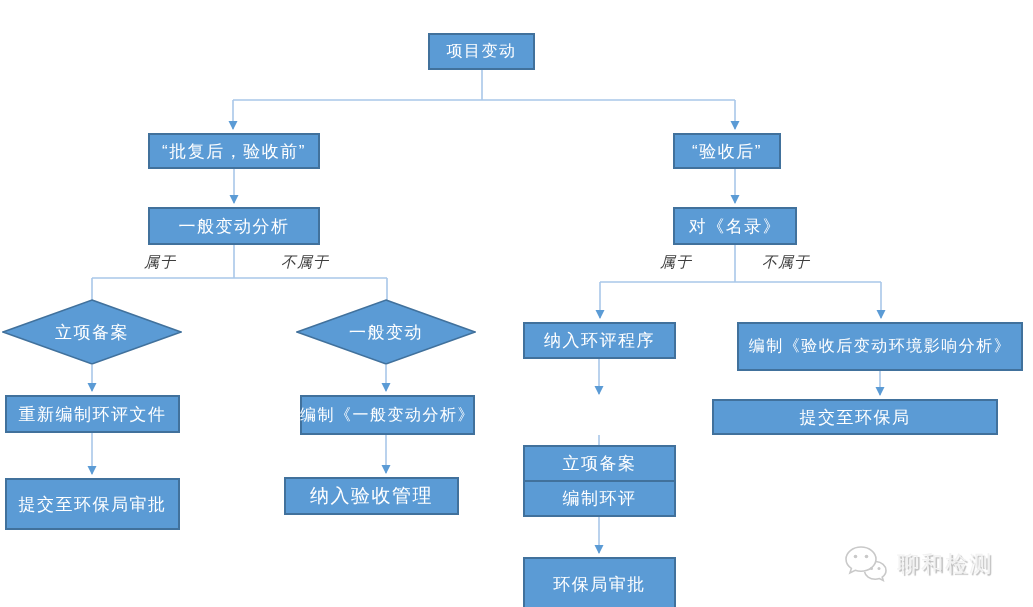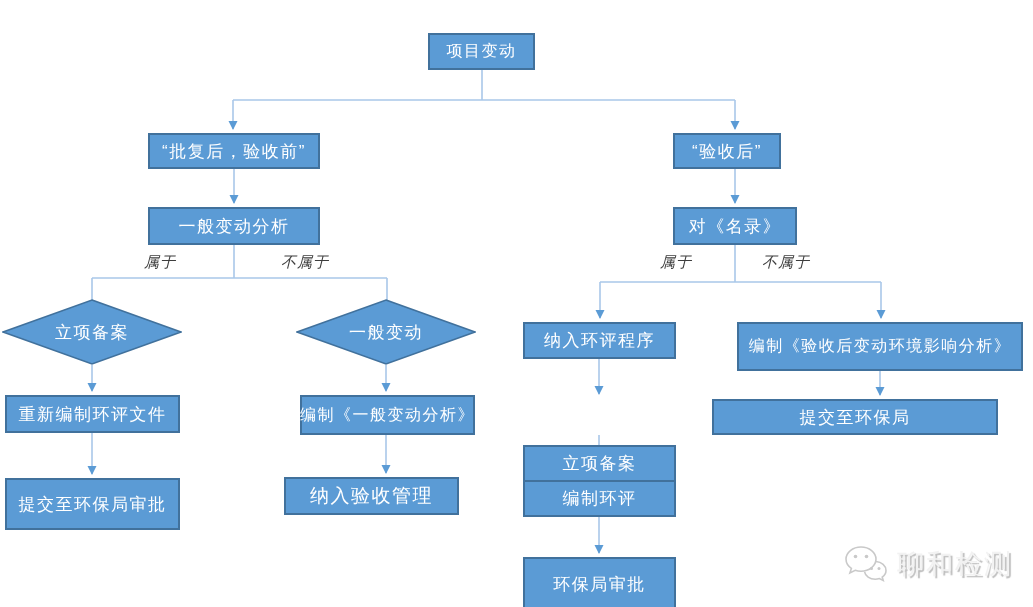--- a/index.html
+++ b/index.html
@@ -20,21 +20,21 @@
   .node .lbl{position:relative;z-index:2;}
   .edge-label{
     position:absolute;transform:translateX(-50%);
     color:var(--label-text);font-size:15px;letter-spacing:1px;
     font-family:"Liberation Serif",serif;white-space:nowrap;font-style:italic;
   }
   .watermark{
     position:absolute;left:843px;top:544px;display:flex;align-items:center;gap:8px;
   }
   .watermark .wm-text{
-    font-size:27px;letter-spacing:2px;color:#f2f2f2;
+    font-size:22px;letter-spacing:2px;color:#f2f2f2;
     text-shadow:2px 2px 1px #bdbdbd,-1px -1px 0 #ffffff;
     font-family:"Liberation Sans",sans-serif;white-space:nowrap;
   }
 </style>
 </head>
 <body>
 
 <div class="canvas">
 
   <svg class="edges" xmlns="http://www.w3.org/2000/svg">

